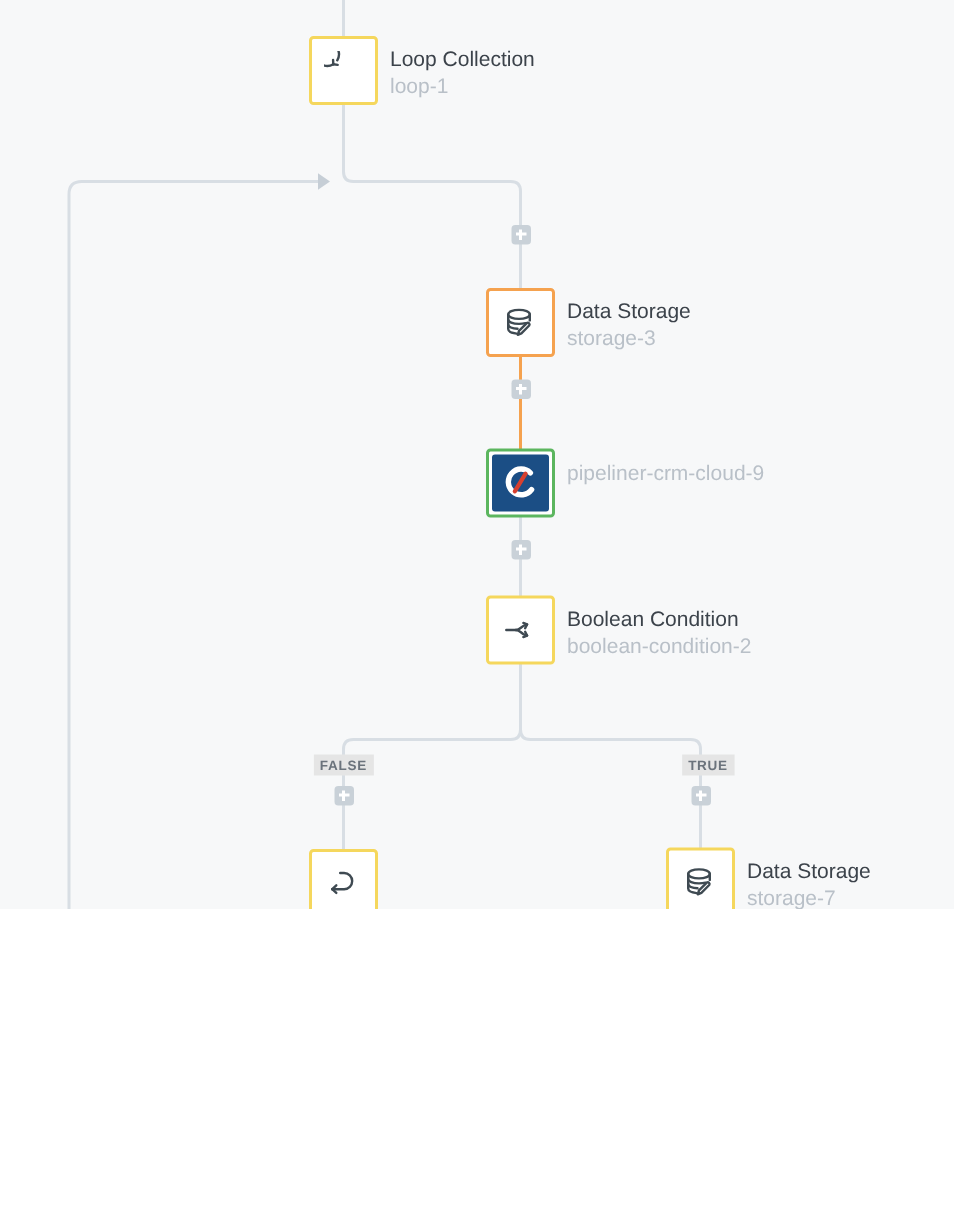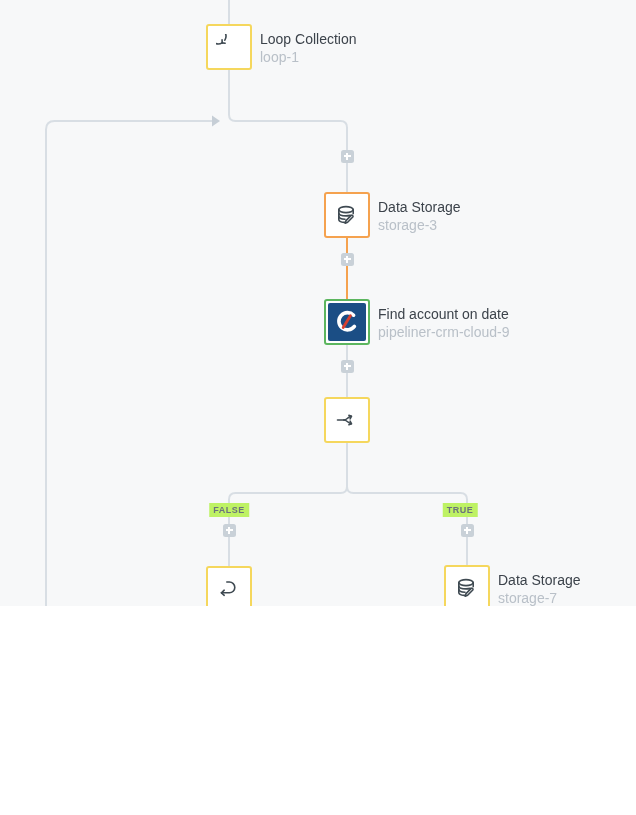--- a/index.html
+++ b/index.html
@@ -27,21 +27,21 @@
   .nsub{font-size:14px;line-height:15px;color:#b9c0c8;white-space:nowrap;margin-top:2px;}
   .plus{
     position:absolute;width:13px;height:13px;background:#c9d1d8;border-radius:2.5px;
     z-index:3;cursor:pointer;
   }
   .plus::before{content:"";position:absolute;left:3px;top:5.5px;width:7px;height:2px;background:#ffffff;}
   .plus::after{content:"";position:absolute;left:5.5px;top:3px;width:2px;height:7px;background:#ffffff;}
   .blabel{
     position:absolute;z-index:3;transform:translateX(-50%);
     font-size:9px;font-weight:600;letter-spacing:0.5px;color:#6b737c;
-    background:#bef264;padding:2px 4px;white-space:nowrap;
+    background:#e5e5e5;padding:2px 4px;white-space:nowrap;
   }
 </style>
 </head>
 <body>
 
 <div class="canvas">
 
   <svg class="connector-svg" width="636" height="815" viewBox="0 0 636 815">
     <g fill="none" stroke="#d8dee4" stroke-width="2">
 
@@ -93,40 +93,43 @@
 
   <div class="node" style="left: 324px; top: 299px; border-color: rgb(92, 182, 95);">
     <span class="ptile" style="background-color: rgb(27, 78, 133);">
       <svg width="38" height="38" viewBox="0 0 38 38" fill="none">
         <path d="M25.6 12.2 A8.6 8.6 0 1 0 26.4 23.4" stroke="#ffffff" stroke-width="3.6" stroke-linecap="round"></path>
         <path d="M15.2 24.6 L22.4 12.8" stroke="#d7402f" stroke-width="2.8" stroke-linecap="round"></path>
       </svg>
     </span>
   </div>
   <div class="ntext" style="left:378px;top:306px;">
-    <div class="ntitle">Find account on date</div>
     <div class="nsub">pipeliner-crm-cloud-9</div>
   </div>
 
   <div class="node" style="left: 324px; top: 397px; border-color: rgb(245, 215, 93);">
     <span>
       <svg width="26" height="26" viewBox="0 0 26 26" fill="none" stroke="#3f4a52" stroke-width="1.6" stroke-linecap="round" stroke-linejoin="round">
         <path d="M3.5 13 H10"></path>
         <path d="M10 13 C12.8 13 13.2 10.6 16.4 9.6"></path>
         <path d="M17.4 9.3 L14.9 8.3"></path>
         <path d="M17.4 9.3 L16.1 11.8"></path>
         <path d="M10 13 C12.8 13 13.2 15.4 16.4 16.4"></path>
         <path d="M17.4 16.7 L14.9 17.7"></path>
         <path d="M17.4 16.7 L16.1 14.2"></path>
       </svg>
     </span>
   </div>
+  <div class="ntext" style="left:378px;top:404px;">
+    <div class="ntitle">Boolean Condition</div>
+    <div class="nsub">boolean-condition-2</div>
+  </div>
 
   <div class="blabel" style="left:229px;top:503px;">FALSE</div>
-  <div class="blabel" style="left:460px;top:503px;">TRUE</div>
+  <div class="blabel" style="left:472px;top:503px;">TRUE</div>
 
   <div class="node" style="left: 206px; top: 566px; border-color: rgb(245, 215, 93);">
     <span>
       <svg width="26" height="26" viewBox="0 0 26 26" fill="none" stroke="#3f4a52" stroke-width="1.6" stroke-linecap="round" stroke-linejoin="round">
         <path d="M5.5 16.8 H13.4 A5.4 5.4 0 0 0 13.4 6 L10.8 6"></path>
         <path d="M5.5 16.8 L8.2 14.2"></path>
         <path d="M5.5 16.8 L8.2 19.3"></path>
       </svg>
     </span>
   </div>

